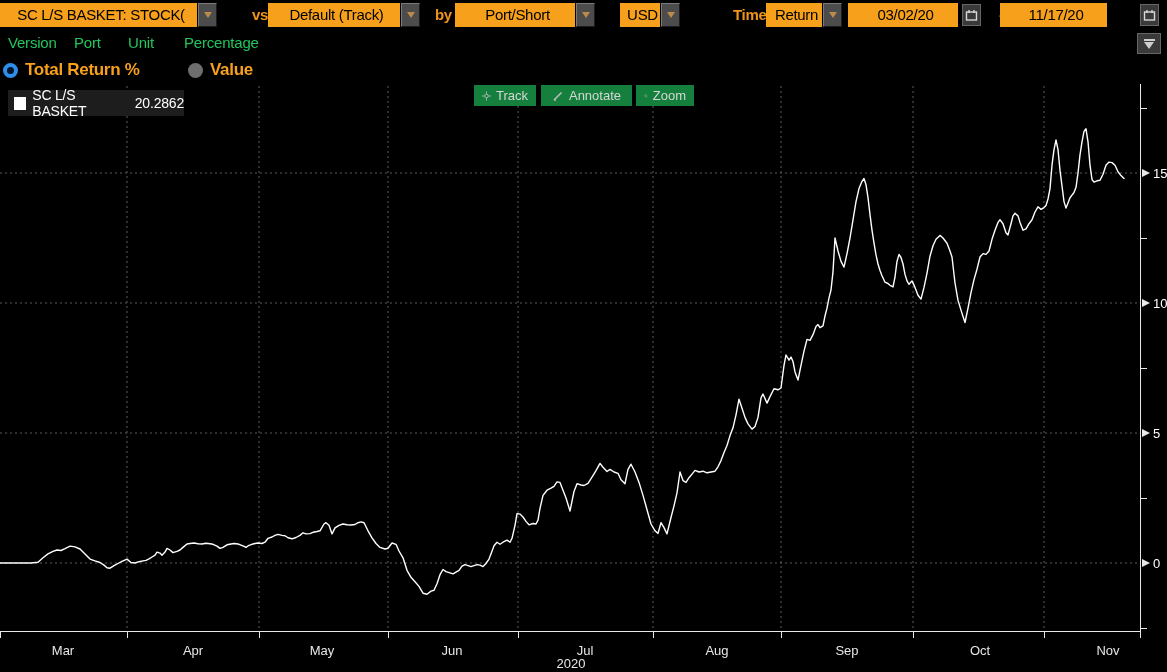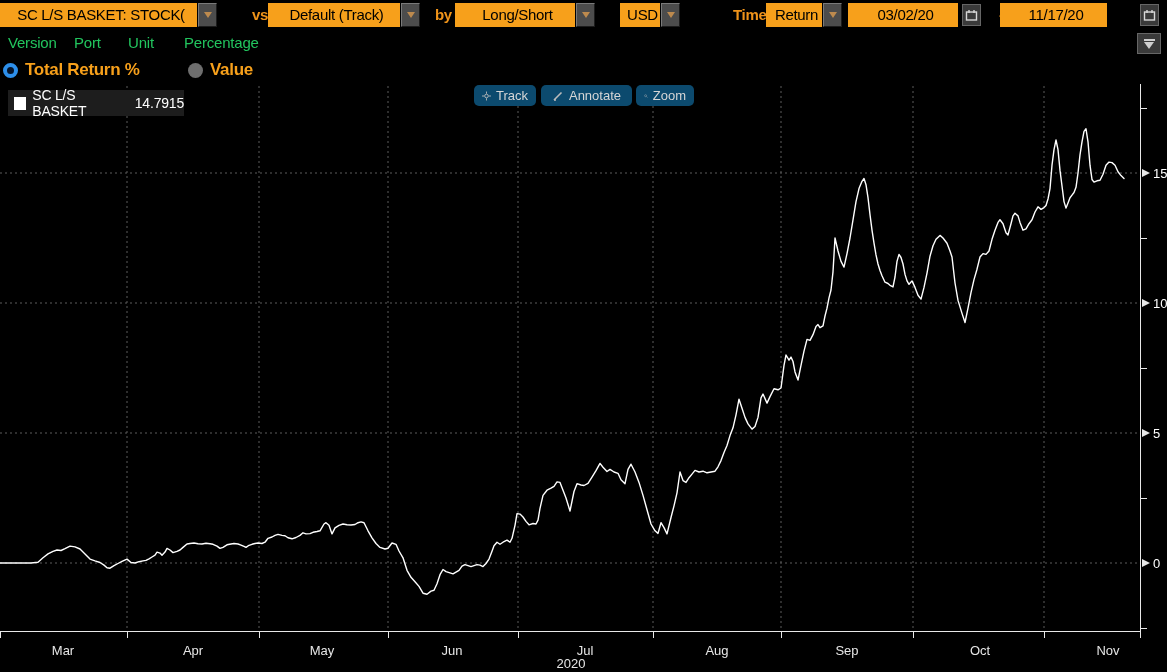--- a/index.html
+++ b/index.html
@@ -37,21 +37,21 @@
   .radio { top:63px; width:15px; height:15px; border-radius:50%; cursor:pointer; }
   .radio-on { border:4px solid #2d8fea; background:#05142b; }
   .radio-off { background:#6e6e6e; }
   
   .legend-box { left:8px; top:90px; width:176px; height:26px; background:#1d1d1d;
     display:flex; align-items:center; }
   .legend-swatch { width:13px; height:13px; background:#fff; margin-left:6px; }
   .legend-text { color:#fff; font-size:14px; margin-left:6px; letter-spacing:-0.2px; }
   .legend-val { color:#fff; font-size:14px; margin-left:7px; letter-spacing:-0.2px; }
   
-  .tool-btn { top:85px; height:21px; background:#0c4a6e; border-radius:5px;
+  .tool-btn { top:85px; height:21px; background:#15803d; border-radius:0;
     color:#d6d6d6; font-size:13px; display:flex; align-items:center;
     justify-content:center; gap:5px; cursor:pointer; padding:0 8px; }
   
   #chart-svg { position:absolute; left:0; top:80px; }
 </style>
 </head>
 <body>
 
 <svg id="chart-svg" width="1167" height="592">
     <g>
@@ -121,21 +121,21 @@
 <div class="abs field" style="left:0;width:197px">SC L/S BASKET: STOCK(</div>
 <div class="abs dd-btn" style="left:198px">
     <span class="dd-tri"></span>
   </div>
 <span class="abs olabel" style="left:241px">vs</span>
 <div class="abs field" style="left:268px;width:132px">Default (Track)</div>
 <div class="abs dd-btn" style="left:401px">
     <span class="dd-tri"></span>
   </div>
 <span class="abs olabel" style="left:424px">by</span>
-<div class="abs field" style="left:455px;width:120px">Long/Short</div>
+<div class="abs field" style="left:455px;width:120px">Port/Short</div>
 <div class="abs dd-btn" style="left:576px">
     <span class="dd-tri"></span>
   </div>
 <span class="abs olabel" style="left:631px">in</span>
 <div class="abs field" style="left:620px;width:40px">USD</div>
 <div class="abs dd-btn" style="left:661px">
     <span class="dd-tri"></span>
   </div>
 <span class="abs olabel" style="left:722px">Time</span>
 <div class="abs field" style="left:766px;width:56px">Return</div>
@@ -170,21 +170,21 @@
 </div>
 
 <span class="abs radio radio-on" style="left:3px"></span>
 <span class="abs radio-label" style="left:25px">Total Return %</span>
 <span class="abs radio radio-off" style="left:188px"></span>
 <span class="abs radio-label" style="left:210px">Value</span>
 
 <div class="abs legend-box">
   <span class="legend-swatch"></span>
   <span class="legend-text">SC L/S BASKET</span>
-  <span class="legend-val">14.7915</span>
+  <span class="legend-val">20.2862</span>
 </div>
 
 <div class="abs tool-btn" style="left:474px;width:62px">
   <svg width="12" height="12" viewBox="0 0 12 12">
     <circle cx="6" cy="6" r="2.4" fill="none" stroke="#bbb" stroke-width="1.2"></circle>
     <line x1="6" y1="0" x2="6" y2="3" stroke="#bbb" stroke-width="1.2"></line>
     <line x1="6" y1="9" x2="6" y2="12" stroke="#bbb" stroke-width="1.2"></line>
     <line x1="0" y1="6" x2="3" y2="6" stroke="#bbb" stroke-width="1.2"></line>
     <line x1="9" y1="6" x2="12" y2="6" stroke="#bbb" stroke-width="1.2"></line>
   </svg>

